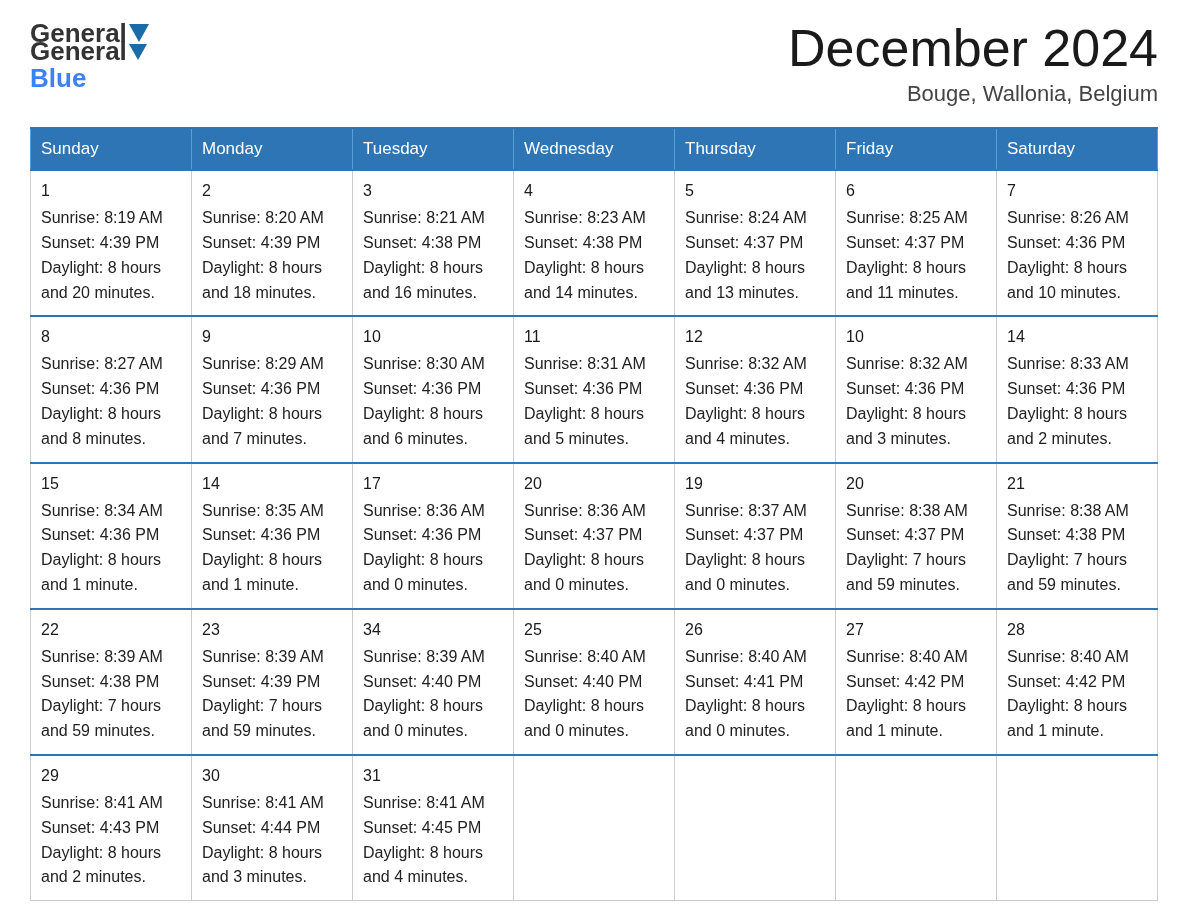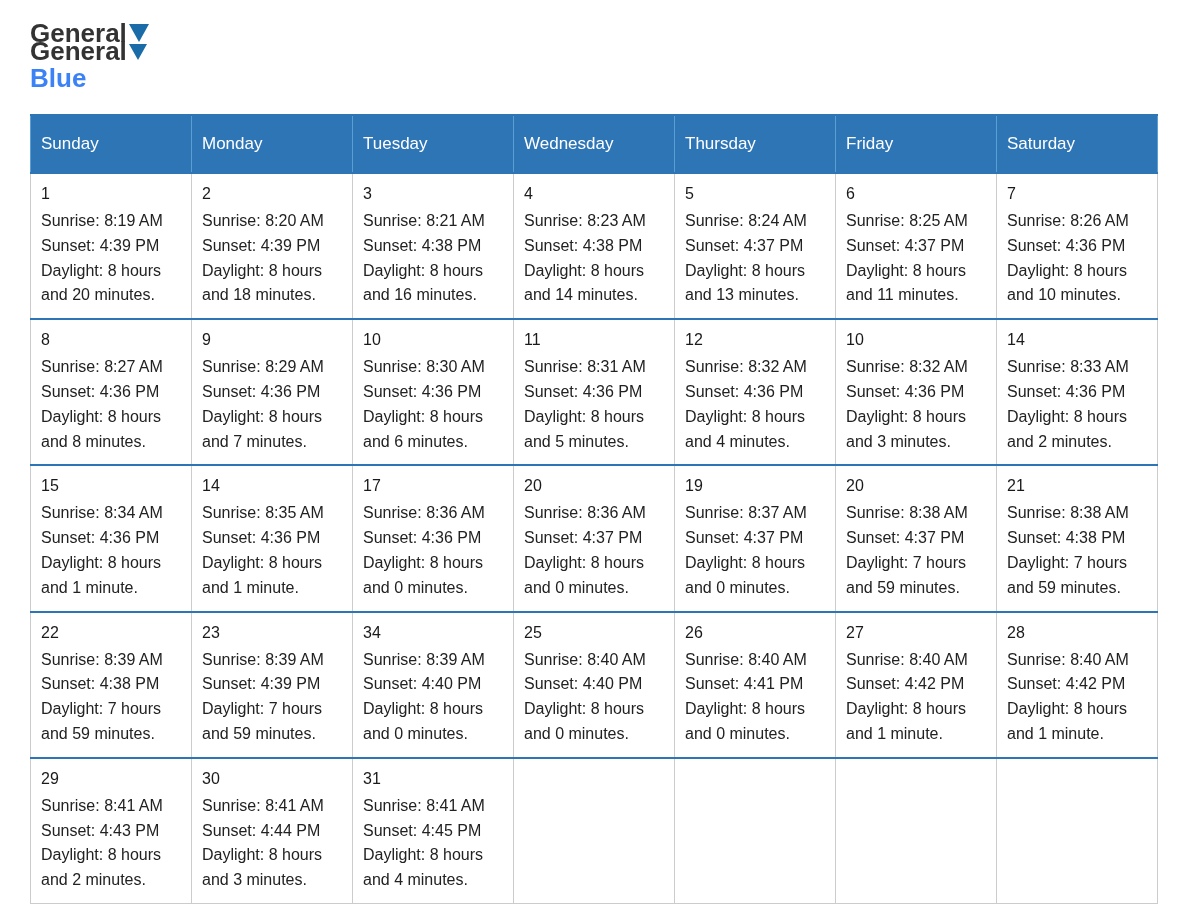--- a/index.html
+++ b/index.html
@@ -66,21 +66,21 @@
       width: 100%;
       border-collapse: collapse;
       border: 1px solid #aaa;
     }
 
     .calendar th {
       background: #2e75b6;
       color: white;
       font-size: 17px;
       font-weight: normal;
-      padding: 18px 10px;
+      padding: 10px 10px;
       text-align: left;
       border: 1px solid #5a9fd4;
     }
 
     .calendar td {
       vertical-align: top;
       padding: 8px 10px 10px 10px;
       border: 1px solid #ccc;
       width: calc(100% / 7);
       min-height: 105px;
@@ -118,20 +118,24 @@
     <div class="logo-text">
       <span class="logo-general">General</span>
         <span class="logo-triangle"></span>
         <br>
     </div>
     <div style="display:flex;align-items:center;margin-top:-10px;">
       <span style="font-size:26px;font-weight:bold;color:#333;">General</span>
       <span style="width:0;height:0;border-left:9px solid transparent;border-right:9px solid transparent;border-top:16px solid #1a6ca8;margin:0 2px;display:inline-block;"></span>
     </div>
     <div style="font-size:26px;font-weight:bold;color:#3b82f6;margin-top:-4px;">Blue</div>
+  </div>
+  <div class="title-area">
+    <div class="month-title">December 2024</div>
+    <div class="location">Bouge, Wallonia, Belgium</div>
   </div>
 </div>
 
 <table class="calendar">
   <thead>
     <tr>
       <th>Sunday</th>
       <th>Monday</th>
       <th>Tuesday</th>
       <th>Wednesday</th>

